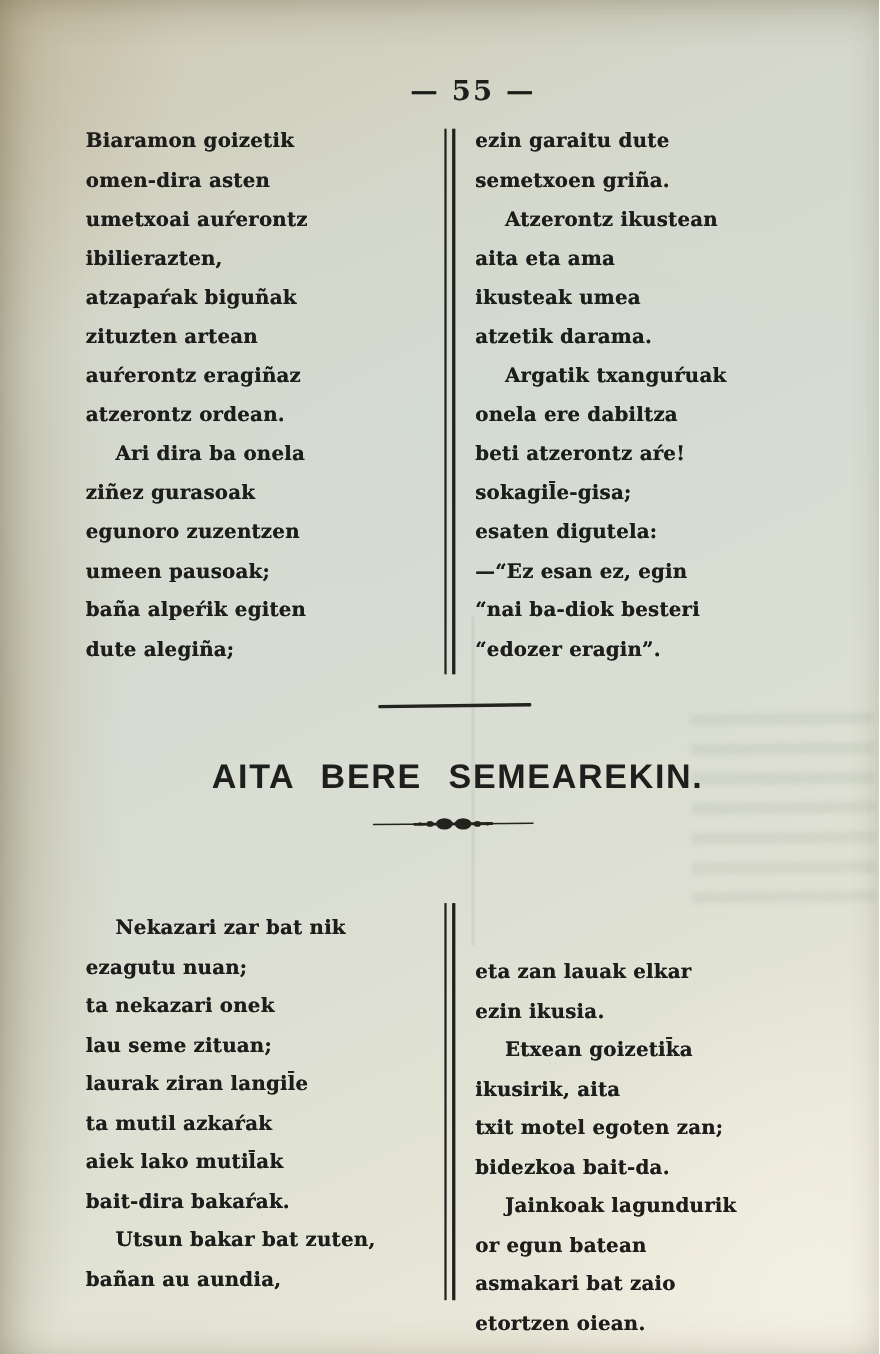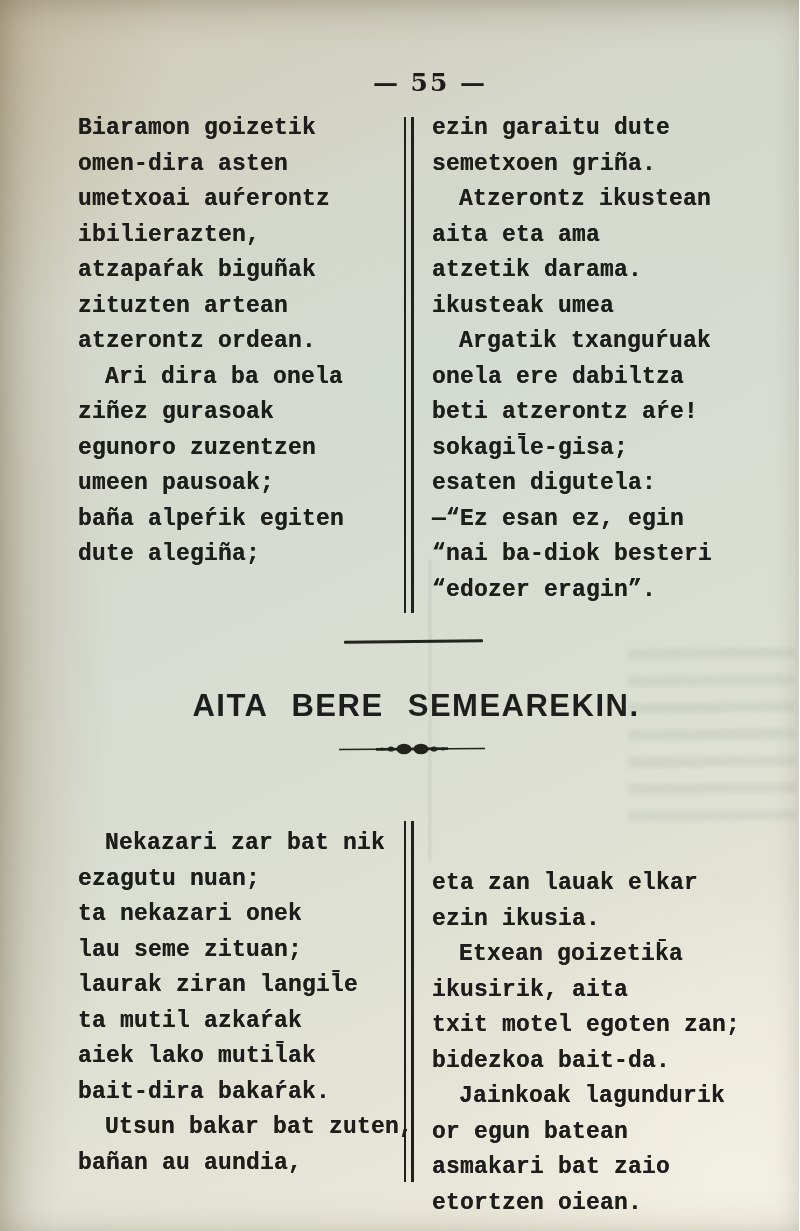--- a/index.html
+++ b/index.html
@@ -55,27 +55,26 @@
     font-size: 25px;
     font-weight: 700;
     letter-spacing: 2px;
   }
 
   .poem-col {
     position: absolute;
     width: 340px;
   }
   .line {
-    font-size: 23px;
+    font-size: 18px;
     font-weight: 700;
     line-height: 35.5px;
     white-space: nowrap;
     letter-spacing: 0.2px;
     text-shadow: 0 0 0.5px rgba(29,30,27,0.85);
-    font-family: Liberation Mono, monospace;
   }
   .line.indent { padding-left: 27px; }
 
   .s1-left  { left: 78px;  top: 111px; }
   .s1-right { left: 432px; top: 111px; }
   .s2-left  { left: 78px;  top: 826px; }
   .s2-right { left: 432px; top: 826px; margin-top: 40px; }
 
   .vrule {
     position: absolute;
@@ -126,36 +125,37 @@
   <div class="page-number">— 55 —</div>
 
   <section>
     <div class="poem-col s1-left">
         <div class="line">Biaramon goizetik</div>
         <div class="line">omen-dira asten</div>
         <div class="line">umetxoai auŕerontz</div>
         <div class="line">ibilierazten,</div>
         <div class="line">atzapaŕak biguñak</div>
         <div class="line">zituzten artean</div>
+        <div class="line">auŕerontz eragiñaz</div>
         <div class="line">atzerontz ordean.</div>
         <div class="line indent">Ari dira ba onela</div>
         <div class="line">ziñez gurasoak</div>
         <div class="line">egunoro zuzentzen</div>
         <div class="line">umeen pausoak;</div>
         <div class="line">baña alpeŕik egiten</div>
         <div class="line">dute alegiña;</div>
       </div>
     <div class="vrule vrule-1"></div>
     <div class="poem-col s1-right">
         <div class="line">ezin garaitu dute</div>
         <div class="line">semetxoen griña.</div>
         <div class="line indent">Atzerontz ikustean</div>
         <div class="line">aita eta ama</div>
+        <div class="line">ikusteak umea</div>
         <div class="line">atzetik darama.</div>
-        <div class="line">ikusteak umea</div>
         <div class="line indent">Argatik txanguŕuak</div>
         <div class="line">onela ere dabiltza</div>
         <div class="line">beti atzerontz aŕe!</div>
         <div class="line">sokagil̄e-gisa;</div>
         <div class="line">esaten digutela:</div>
         <div class="line">—“Ez esan ez, egin</div>
         <div class="line">“nai ba-diok besteri</div>
         <div class="line">“edozer eragin”.</div>
       </div>
   </section>

